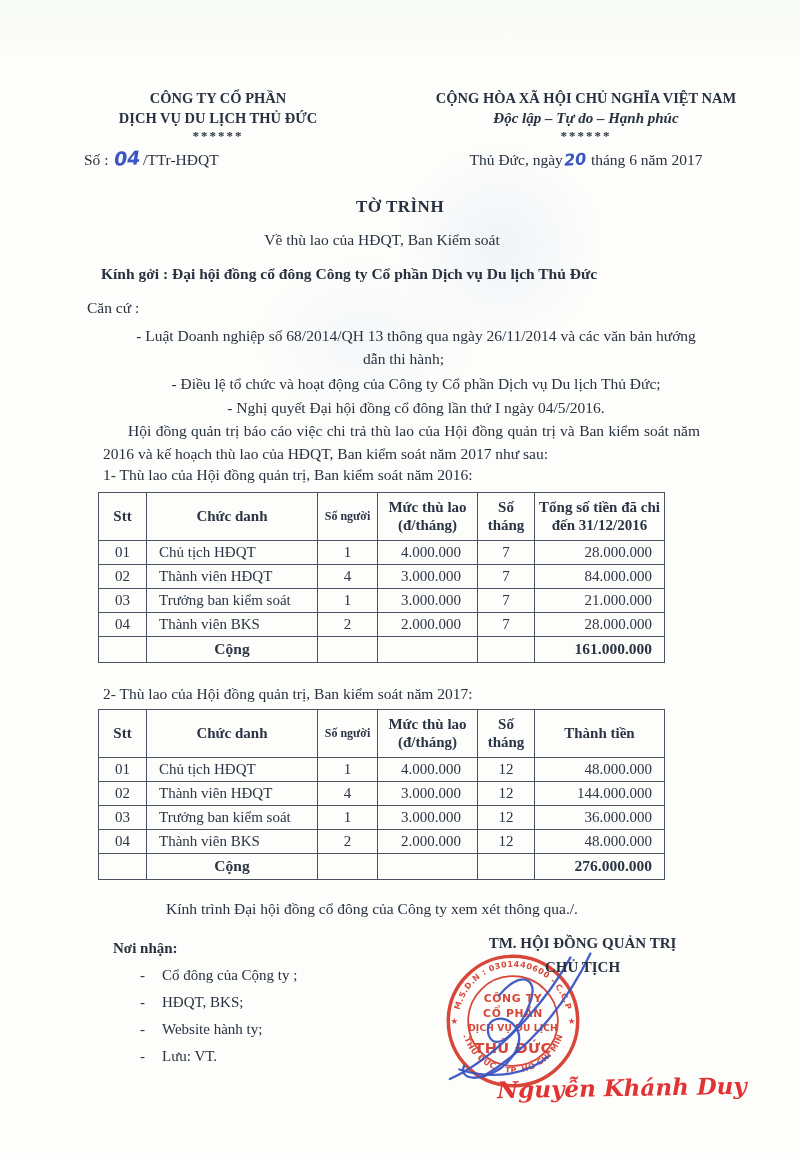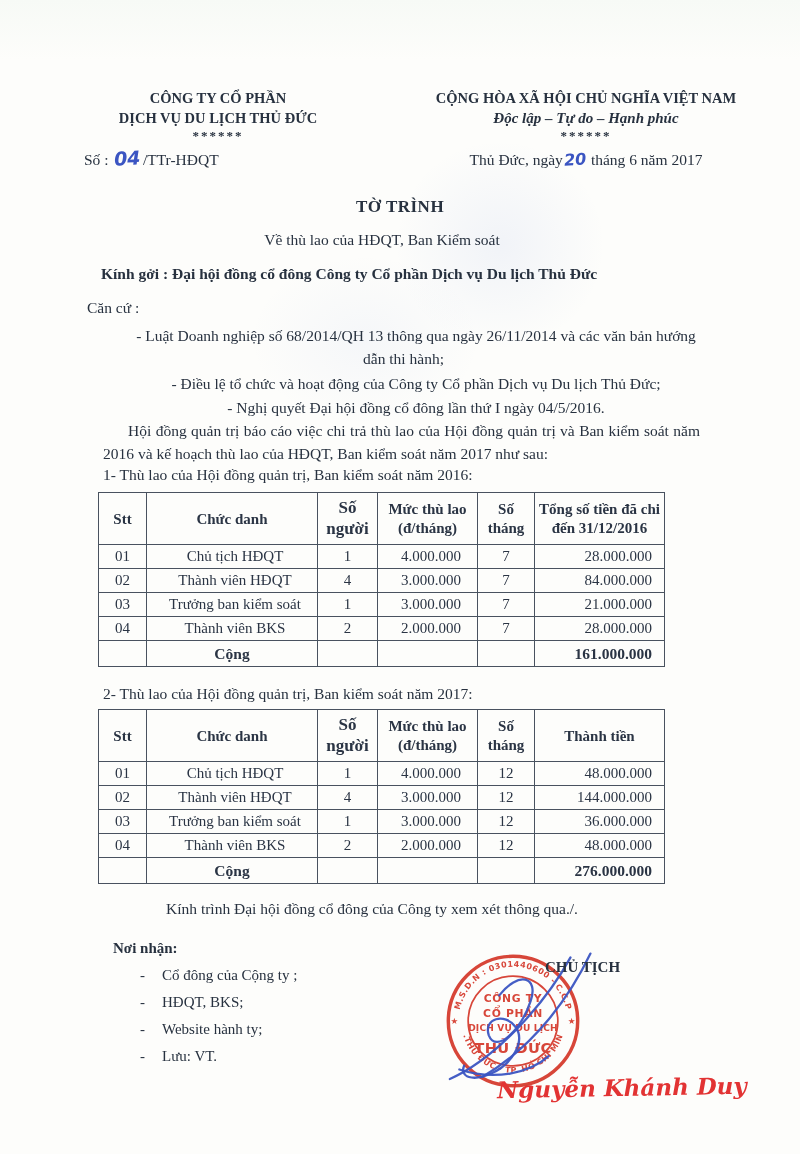--- a/index.html
+++ b/index.html
@@ -30,24 +30,24 @@
   .salutation{left:101px;top:265px;font-weight:bold;font-size:15.5px;}
 
   .basis-label{left:87px;top:299px;font-size:15.5px;}
   .b-item{left:103px;width:601px;font-size:15.5px;line-height:23px;text-indent:25px;text-align:center;}
   .intro{left:103px;top:419px;width:597px;font-size:15.5px;line-height:23px;text-indent:25px;text-align:justify;}
   .sec{left:103px;font-size:15.5px;}
 
   table.doc{position:absolute;left:98px;width:566px;border-collapse:collapse;font-size:15px;color:#2a3444;table-layout:fixed;}
   .doc th,.doc td{border:1.6px solid #49525f;overflow:hidden;}
   .doc th{font-weight:bold;text-align:center;vertical-align:middle;padding:5px 2px;line-height:1.22;font-size:15px;}
-  .doc th.sm{font-size:17px;}
+  .doc th.sm{font-size:12px;}
   .doc td{padding:1px 6px;height:21px;}
   .doc td.c{text-align:center;}
-  .doc td.l{text-align:center;padding-left:12px;}
+  .doc td.l{text-align:left;padding-left:12px;}
   .doc td.r{text-align:right;padding-right:12px;}
   .doc td.rr{text-align:right;padding-right:16px;}
   .doc .b{font-weight:bold;}
   .doc tr.total td{height:23px;font-size:15.5px;}
 
   .closing{left:166px;top:900px;font-size:15.5px;}
   .recip-label{left:113px;top:940px;font-weight:bold;font-size:15px;}
   .recip-item{left:140px;font-size:15px;}
   .recip-item .dash{display:inline-block;width:22px;}
   .sign-head{left:440px;top:935px;width:285px;text-align:center;font-weight:bold;font-size:15px;z-index:4;}
@@ -233,20 +233,21 @@
   </table>
 
   <div class="abs closing">Kính trình Đại hội đồng cổ đông của Công ty xem xét thông qua./.</div>
 
   <div class="abs recip-label">Nơi nhận:</div>
   <div class="abs recip-item" style="top:967px;"><span class="dash">-</span><span>Cổ đông của Cộng ty ;</span></div>
   <div class="abs recip-item" style="top:994px;"><span class="dash">-</span><span>HĐQT, BKS;</span></div>
   <div class="abs recip-item" style="top:1021px;"><span class="dash">-</span><span>Website hành ty;</span></div>
   <div class="abs recip-item" style="top:1048px;"><span class="dash">-</span><span>Lưu: VT.</span></div>
 
+  <div class="abs sign-head">TM. HỘI ĐỒNG QUẢN TRỊ</div>
   <div class="abs sign-pos">CHỦ TỊCH</div>
 
   <svg class="abs stamp-svg" viewBox="0 0 160 160">
     <defs>
       <path id="arcT" d="M 18.6,94.2 A 63,63 0 1 1 141.4,94.2" fill="none"></path>
       <path id="arcB" d="M 22.6,97.5 A 60,60 0 0 0 137.4,97.5" fill="none"></path>
     </defs>
     <circle cx="80" cy="80" r="75" fill="none" stroke="#d5392b" stroke-width="4"></circle>
     <circle cx="80" cy="80" r="52" fill="none" stroke="#d5392b" stroke-width="2"></circle>
     <text class="arc"><textPath href="#arcT" startOffset="50%" text-anchor="middle">M.S.D.N : 0301440600 - C.C.P</textPath></text>

